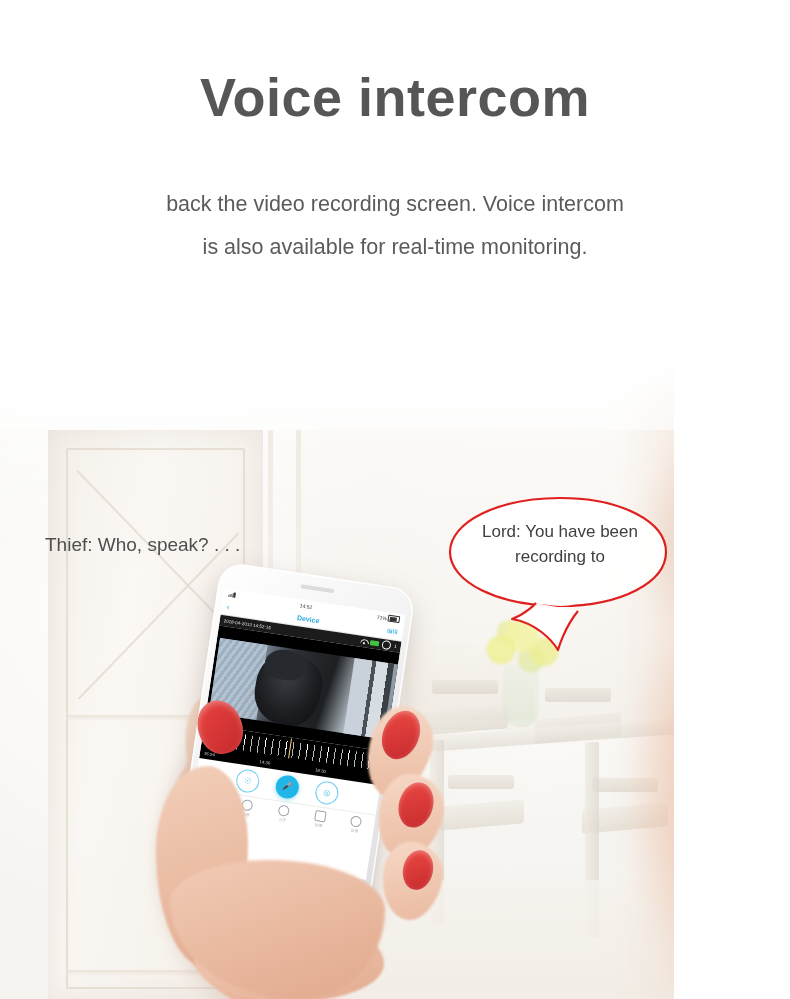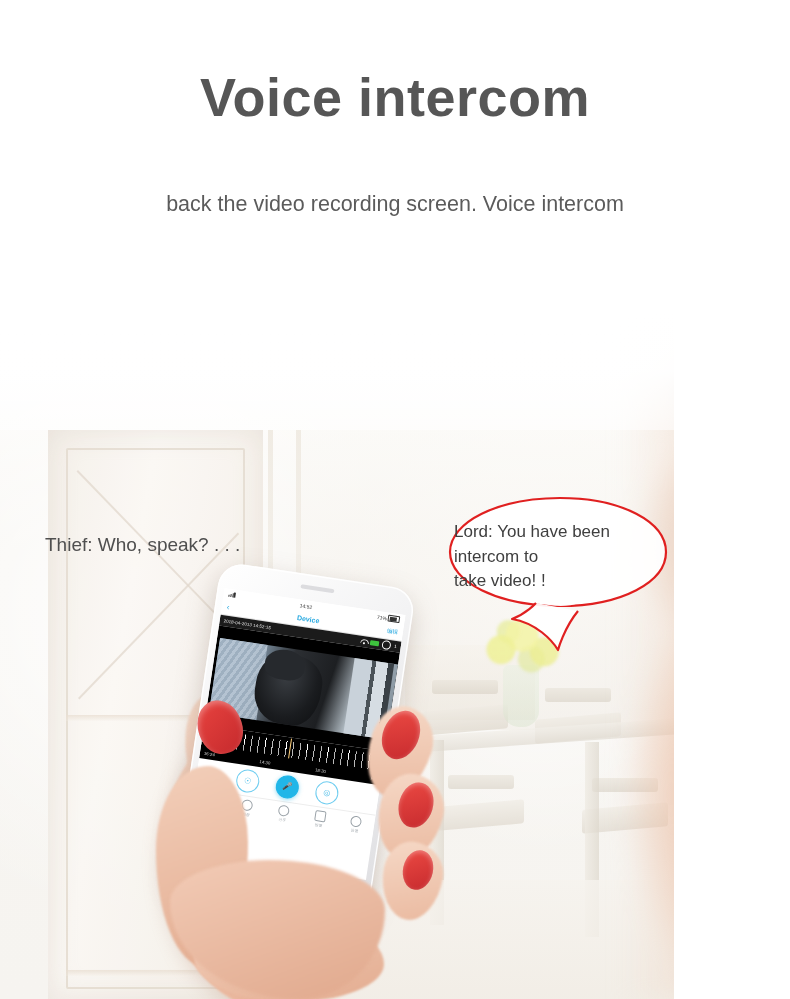--- a/index.html
+++ b/index.html
@@ -110,21 +110,21 @@
     font-size:54px;font-weight:700;color:#565656;letter-spacing:.5px;line-height:1.1;}
   .subcopy{position:absolute;left:0;top:183px;width:790px;text-align:center;
     font-size:21.5px;color:#5b5b5b;line-height:1.98;font-weight:400;}
   .subcopy div{white-space:nowrap;}
   .scenario{position:absolute;left:45px;top:428px;font-size:22px;color:#5a5a5a;}
   .thief-line{position:absolute;left:45px;top:534px;font-size:19px;color:#4f4f4f;}
 
   
   .bubble-wrap{position:absolute;left:440px;top:490px;width:240px;height:170px;}
   .bubble-wrap svg{position:absolute;left:0;top:0;}
-  .bubble-text{position:absolute;left:14px;top:30px;width:212px;
+  .bubble-text{position:absolute;left:14px;top:30px;width:212px;text-align:center;
     font-size:17px;color:#3f3f3f;line-height:1.45;}
 
   
   #handphone{position:absolute;left:150px;top:560px;width:330px;height:439px;}
 
   .palm{position:absolute;left:10px;top:150px;width:210px;height:300px;
     border-radius:58% 42% 46% 54%/48% 40% 60% 52%;
     background:linear-gradient(140deg,#f6d7c4 0%,#f0c3ab 45%,#e3ab90 100%);
     filter:blur(1.2px);box-shadow:0 6px 18px rgba(190,150,130,.3);}
   .thumb{position:absolute;left:36px;top:132px;width:76px;height:128px;
@@ -286,36 +286,36 @@
     </div>
 
     <div class="right-fade"></div>
     <div class="top-fade"></div>
   </div>
 
   <div class="headline">Voice intercom</div>
 
   <div class="subcopy">
     <div>back the video recording screen. Voice intercom</div>
+    <div>is also available for real-time monitoring.</div>
   </div>
 
   <div class="thief-line">Thief: Who, speak? . . .</div>
 
   <div class="bubble-wrap">
     <svg width="240" height="170" viewBox="0 0 240 170">
       <path d="M120 8 C 58 8 10 32 10 62 C 10 92 58 116 120 116
                C 182 116 226 92 226 62 C 226 32 182 8 120 8 Z" fill="#ffffff" fill-opacity="0.93" stroke="#e02020" stroke-width="2.2"></path>
       <path d="M96 113 C 96 113 86 124 72 129 C 96 133 112 150 118 160
                C 118 160 124 138 138 121" fill="#ffffff" fill-opacity="0.93" stroke="#e02020" stroke-width="2.2" stroke-linejoin="round"></path>
       <path d="M97 112 C 112 117 128 117 139 113" stroke="none" fill="#ffffff" fill-opacity="0.95"></path>
     </svg>
     <div class="bubble-text">
       <div>Lord: You have been</div>
-      <div>intercom to</div>
-      <div>take video! !</div>
+      <div>recording to</div>
     </div>
   </div>
 
   <div id="handphone">
 
     <div class="palm"></div>
     <div class="thumb"></div>
 
     <div class="phone">
       <div class="earpiece"></div>

